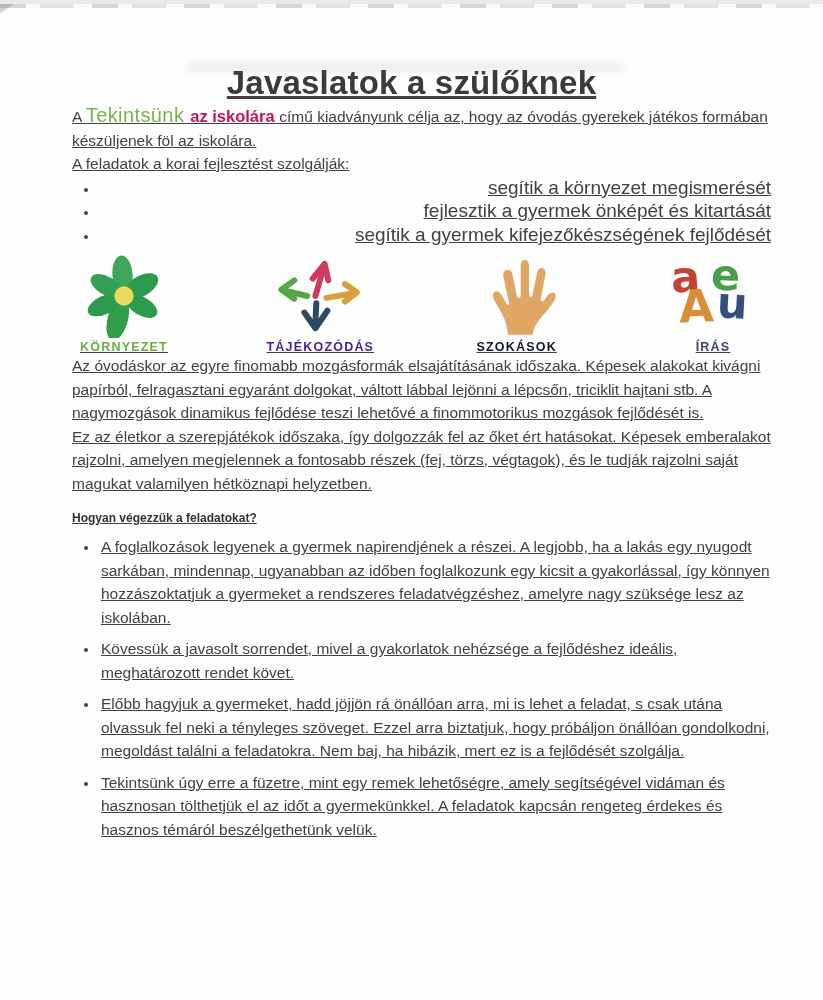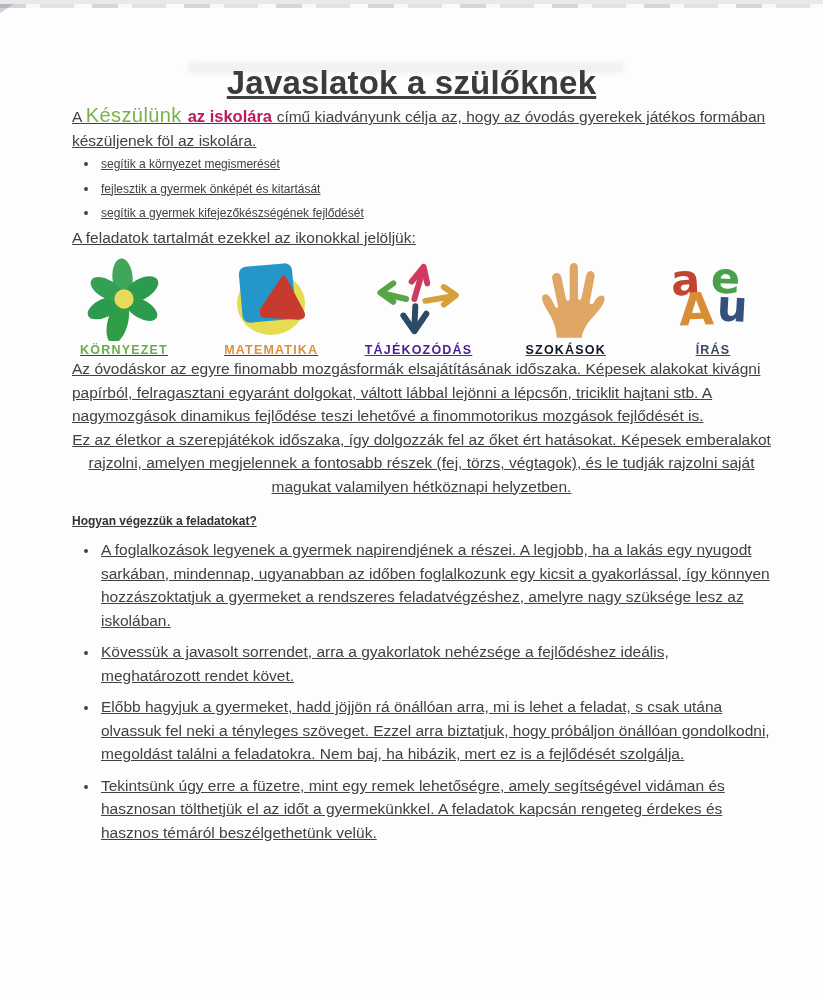--- a/index.html
+++ b/index.html
@@ -43,22 +43,23 @@
   p.body{margin:0;font-size:15.5px;line-height:23.5px;}
   .intro{margin-top:30px;}
   .brand-green{color:#79b24b;font-size:20px;letter-spacing:.4px;}
   .brand-red{color:#b23f38;font-weight:700;font-size:16.5px;}
   .lead{margin-top:8px;}
   ul.plain{
     margin:0;padding:0 0 0 27px;
     list-style:disc;
   }
   ul.plain li{
-    font-size:12px;line-height:23.5px;
+    font-size:19px;line-height:23.5px;
     padding-left:2px;
+    text-align:right;
   }
   ul.plain li::marker{color:#444;font-size:13px;}
   .icon-row{
     display:flex;justify-content:space-between;
     margin:8px 6px 0 0;
   }
   .icon-cell{
     width:104px;
     display:flex;flex-direction:column;align-items:center;
   }
@@ -70,21 +71,21 @@
     font-family:"Liberation Sans",sans-serif;
     white-space:nowrap;
   }
   .letters-box{width:92px;height:84px;position:relative;font-family:"DejaVu Sans",sans-serif;font-weight:700;}
   .letters-box span{position:absolute;line-height:1;}
   .ltr-a{left:4px;top:2px;font-size:43px;color:#c14431;transform:rotate(-3deg);}
   .ltr-e{left:44px;top:0px;font-size:43px;color:#4aa04a;transform:rotate(2deg);}
   .ltr-A{left:12px;top:30px;font-size:45px;color:#d98e35;transform:rotate(-2deg);}
   .ltr-u{left:50px;top:28px;font-size:43px;color:#35507c;transform:rotate(3deg);}
   .p1{margin-top:14px;}
-  .pnext{margin-top:8px;text-align:center;}
+  .pnext{margin-top:8px;}
   h2.how{
     margin:12px 0 6px;
     font-size:12px;line-height:22px;
     font-weight:700;color:#323232;
   }
   ul.how-list{margin:0;padding:0 0 0 27px;list-style:disc;}
   ul.how-list li{
     font-size:15.5px;line-height:23.5px;
     padding-left:2px;margin-bottom:8px;
   }
@@ -95,57 +96,49 @@
 
 <div class="page">
   <div class="scan-edge"></div>
   <div class="scan-corner"></div>
   <div class="ghost-bleed"></div>
 
   <h1 class="title">Javaslatok a szülőknek</h1>
 
   <div class="content">
 
-    <p class="body intro"><span>A </span><span class="brand-green" style="color: rgb(121, 178, 75);">Készülünk </span><span class="brand-red" style="color: #be185d;">az iskolára </span><span>című kiadványunk célja az, hogy az óvodás gyerekek játékos formában készüljenek föl az iskolára.</span></p>
+    <p class="body intro"><span>A </span><span class="brand-green" style="color: rgb(121, 178, 75);">Tekintsünk </span><span class="brand-red" style="color: #be185d;">az iskolára </span><span>című kiadványunk célja az, hogy az óvodás gyerekek játékos formában készüljenek föl az iskolára.</span></p>
 
+    <p class="body lead">A feladatok a korai fejlesztést szolgálják:</p>
 
     <ul class="plain">
       <li>segítik a környezet megismerését</li>
       <li>fejlesztik a gyermek önképét és kitartását</li>
       <li>segítik a gyermek kifejezőkészségének fejlődését</li>
     </ul>
 
-    <p class="body">A feladatok tartalmát ezekkel az ikonokkal jelöljük:</p>
 
     <div class="icon-row">
 
 
       <div class="icon-cell">
         <svg class="icon-art" viewBox="0 0 100 88">
           <g>
             <ellipse cx="50" cy="21" rx="11" ry="21" fill="#3fa65a" transform="rotate(-4 50 44)"></ellipse>
             <ellipse cx="50" cy="22" rx="11" ry="20" fill="#2c9b50" transform="rotate(60 50 44)"></ellipse>
             <ellipse cx="50" cy="22" rx="10" ry="19" fill="#2c9b50" transform="rotate(120 50 44)"></ellipse>
             <ellipse cx="50" cy="18" rx="11" ry="24" fill="#2f9e47" transform="rotate(195 50 44)"></ellipse>
             <ellipse cx="50" cy="21" rx="10" ry="20" fill="#2c9b50" transform="rotate(245 50 44)"></ellipse>
             <ellipse cx="50" cy="22" rx="10" ry="19" fill="#35a053" transform="rotate(300 50 44)"></ellipse>
             <circle cx="50" cy="44" r="10.5" fill="#e9d95d"></circle>
           </g>
         </svg>
         <div class="icon-label" style="color: rgb(105, 175, 68);">KÖRNYEZET</div>
       </div>
 
-      <div class="icon-cell">
-        <svg class="icon-art" viewBox="0 0 100 88">
-          <ellipse cx="50" cy="49" rx="37" ry="34" fill="#e6dc52"></ellipse>
-          <rect x="17" y="7" width="58" height="61" rx="8" fill="#2496c9" transform="rotate(-5 46 38)"></rect>
-          <path d="M64 21 L84 59 Q86 64 80 64 L44 62 Q38 61 41 55 Z" fill="#c63b2e" stroke="#c63b2e" stroke-width="5" stroke-linejoin="round"></path>
-        </svg>
-        <div class="icon-label" style="color: rgb(220, 143, 62);">MATEMATIKA</div>
-      </div>
 
       <div class="icon-cell">
         <svg class="icon-art" viewBox="0 0 100 88">
           <g fill="none" stroke-linecap="round" stroke-linejoin="round">
             <path d="M45 44 L54 13" stroke="#cf3a60" stroke-width="6.5"></path>
             <path d="M42 25 L55 9 L59 27" stroke="#cf3a60" stroke-width="6.5"></path>
             <path d="M36 44 L11 38" stroke="#57a546" stroke-width="6.5"></path>
             <path d="M22 27 L8 37 L22 47" stroke="#57a546" stroke-width="6.5"></path>
             <path d="M57 46 L87 41" stroke="#d7a03c" stroke-width="6.5"></path>
             <path d="M77 31 L90 40 L77 50" stroke="#d7a03c" stroke-width="6.5"></path>
@@ -175,19 +168,19 @@
 
     </div>
 
     <p class="body p1">Az óvodáskor az egyre finomabb mozgásformák elsajátításának időszaka. Képesek alakokat kivágni papírból, felragasztani egyaránt dolgokat, váltott lábbal lejönni a lépcsőn, triciklit hajtani stb. A nagymozgások dinamikus fejlődése teszi lehetővé a finommotorikus mozgások fejlődését is.</p>
     <p class="body pnext">Ez az életkor a szerepjátékok időszaka, így dolgozzák fel az őket ért hatásokat. Képesek emberalakot rajzolni, amelyen megjelennek a fontosabb részek (fej, törzs, végtagok), és le tudják rajzolni saját magukat valamilyen hétköznapi helyzetben.</p>
 
     <h2 class="how">Hogyan végezzük a feladatokat?</h2>
 
     <ul class="how-list">
       <li>A foglalkozások legyenek a gyermek napirendjének a részei. A legjobb, ha a lakás egy nyugodt sarkában, mindennap, ugyanabban az időben foglalkozunk egy kicsit a gyakorlással, így könnyen hozzászoktatjuk a gyermeket a rendszeres feladatvégzéshez, amelyre nagy szüksége lesz az iskolában.</li>
-      <li>Kövessük a javasolt sorrendet, arra a gyakorlatok nehézsége a fejlődéshez ideális, meghatározott rendet követ.</li>
+      <li>Kövessük a javasolt sorrendet, mivel a gyakorlatok nehézsége a fejlődéshez ideális, meghatározott rendet követ.</li>
       <li>Előbb hagyjuk a gyermeket, hadd jöjjön rá önállóan arra, mi is lehet a feladat, s csak utána olvassuk fel neki a tényleges szöveget. Ezzel arra biztatjuk, hogy próbáljon önállóan gondolkodni, megoldást találni a feladatokra. Nem baj, ha hibázik, mert ez is a fejlődését szolgálja.</li>
       <li>Tekintsünk úgy erre a füzetre, mint egy remek lehetőségre, amely segítségével vidáman és hasznosan tölthetjük el az időt a gyermekünkkel. A feladatok kapcsán rengeteg érdekes és hasznos témáról beszélgethetünk velük.</li>
     </ul>
 
   </div>
 </div>
 
 </body></html>

